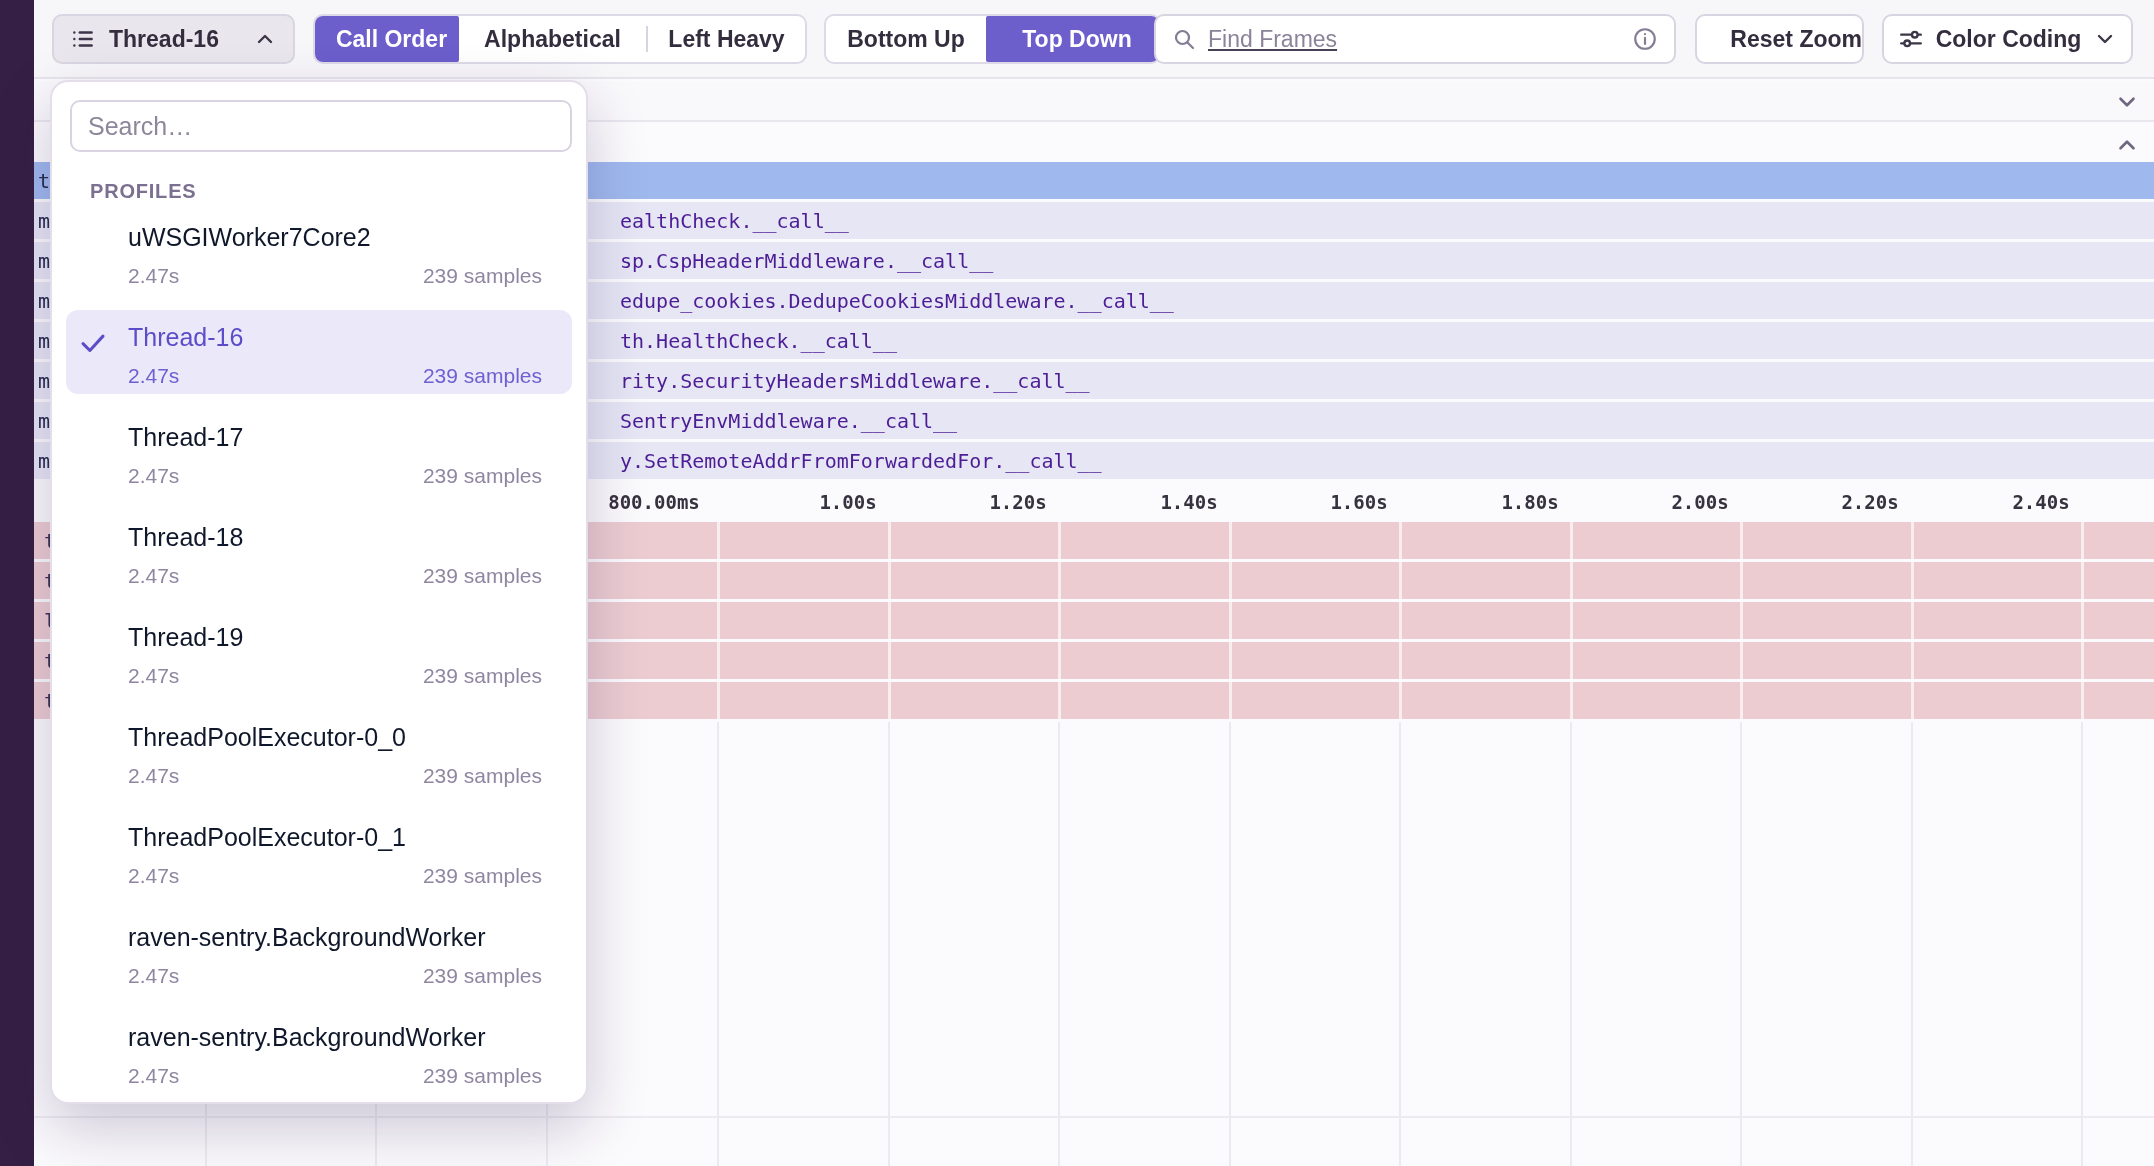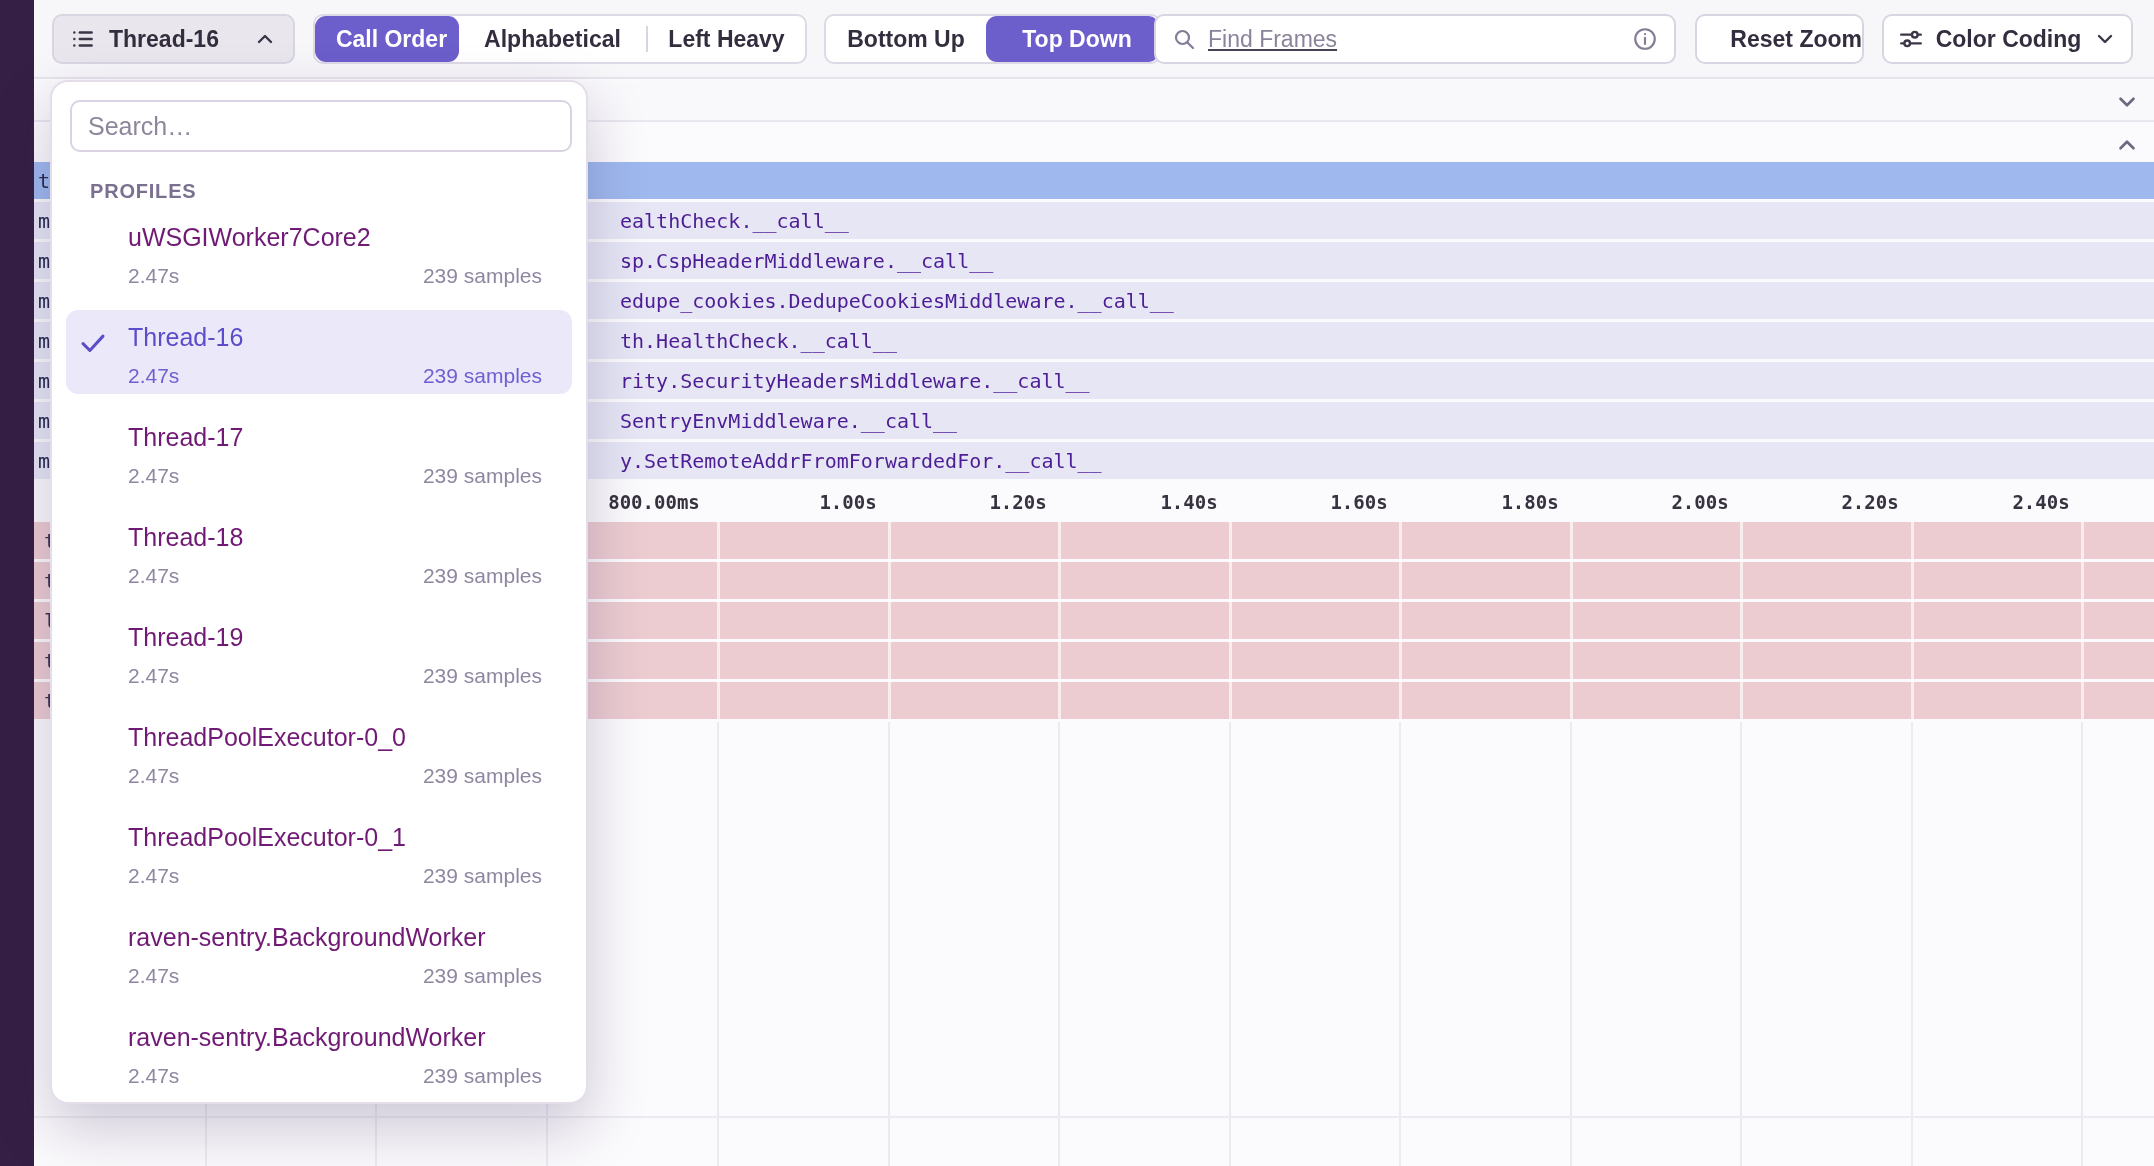--- a/index.html
+++ b/index.html
@@ -24,21 +24,21 @@
   .ctl { position:absolute; top:14px; height:50px; border-radius:10px; display:flex; align-items:center; z-index:2; }
   .btn-text { font-size:23px; font-weight:700; color:#342d3e; white-space:nowrap; }
 
   .thread-btn { left:52px; width:243px; background:#e9e7ed; border:2px solid #d9d5e1; padding:0 16px; gap:13px; cursor:pointer; }
   .thread-btn .grow { flex:1; }
 
   .seg { background:#ffffff; border:2px solid #ded9e6; overflow:hidden; }
   .seg-order { left:313px; width:494px; }
   .seg-dir { left:824px; width:337px; }
   .seg-item { height:100%; display:flex; align-items:center; justify-content:center; font-size:23px; font-weight:600; color:#332d3d; cursor:pointer; white-space:nowrap; }
-  .seg-item.active { background:#6c5ecb; color:#ffffff; border-radius:11px; font-weight:700;padding-left:9px; }
+  .seg-item.active { background:#6c5ecb; color:#ffffff; border-radius:2px; font-weight:700;padding-left:9px; }
   .seg-div { width:2px; height:26px; background:#d9d4e0; align-self:center; }
 
   .search-box { left:1154px; width:522px; background:#ffffff; border:2px solid #d9d4e2; padding:0 16px; gap:12px; }
   .search-box input { flex:1; border:none; outline:none; font-size:23px; color:#494155; background:transparent; font-family:"Liberation Sans", sans-serif;text-decoration:underline; }
   .search-box input::placeholder { color:#8b8399; }
   .icon-gray { color:#847b95; }
   .icon-dark { color:#3d3548; }
 
   .plain-btn { background:#ffffff; border:2px solid #d9d4e2; justify-content:center; cursor:pointer; }
   .reset-btn { left:1695px; width:169px;justify-content:flex-end; }
@@ -68,21 +68,21 @@
   .dd-search { position:absolute; left:18px; top:18px; width:502px; height:52px; border:2px solid #d9d3e2; border-radius:10px; background:#fff; padding:0 16px; display:flex; align-items:center; }
   .dd-search input { width:100%; border:none; outline:none; font-size:25px; color:#4a4156; background:transparent; font-family:"Liberation Sans", sans-serif; }
   .dd-search input::placeholder { color:#8e869b; }
   .dd-section { position:absolute; left:38px; top:98px; font-size:20px; font-weight:700; letter-spacing:0.8px; color:#7b7090; }
   .dd-items { position:absolute; left:0; top:120px; width:100%; }
   .dd-item { position:relative; height:100px; cursor:pointer; }
   .dd-item .sel-bg { display:none; }
   .dd-item.selected .sel-bg { display:block; position:absolute; left:14px; right:14px; top:8px; bottom:8px; background:#ebe8f9; border-radius:12px; }
   .dd-item .check { display:none; }
   .dd-item.selected .check { display:block; position:absolute; left:26px; top:26px; color:#5b4cc8; }
-  .dd-name { position:absolute; left:76px; top:21px; font-size:25px; font-weight:500; color:#701a75; white-space:nowrap; }
+  .dd-name { position:absolute; left:76px; top:21px; font-size:25px; font-weight:500; color:#0f172a; white-space:nowrap; }
   .dd-meta { position:absolute; left:76px; right:44px; top:62px; display:flex; justify-content:space-between; font-size:21px; color:#8f86a1; }
   .dd-item.selected .dd-name { color:#5b4cc8; }
   .dd-item.selected .dd-meta { color:#6f60d2; }
 
   svg { display:block; }
 </style>
 </head>
 <body>
 
 <div class="screen">

